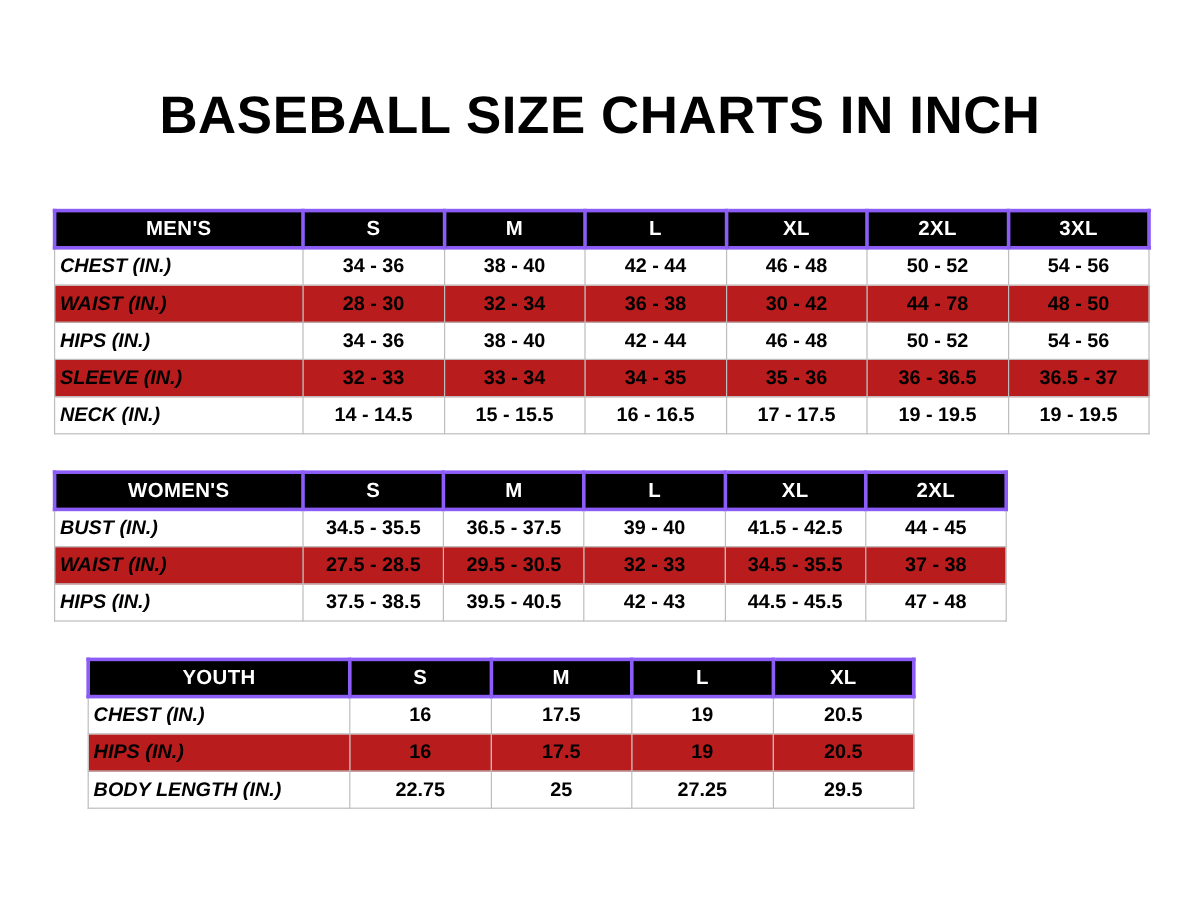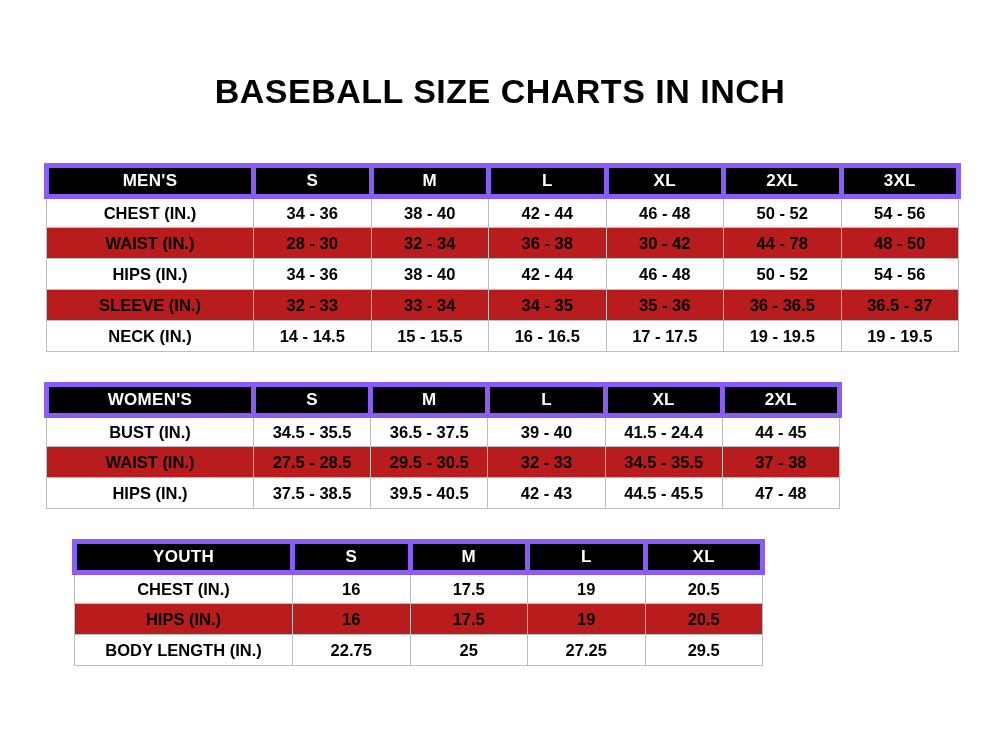--- a/index.html
+++ b/index.html
@@ -15,21 +15,21 @@
     overflow: hidden;
   }
   .page {
     position: relative;
     width: 1000px;
     height: 752px;
     box-sizing: border-box;
   }
   .title {
     text-align: center;
-    font-size: 34px;
+    font-size: 44px;
     font-weight: bold;
     letter-spacing: 0.5px;
     margin: 0;
     padding-top: 72px;
     color: #000;
   }
   .tables {
     padding: 0 44px;
     margin-top: 52px;
   }
@@ -45,32 +45,33 @@
     height: 31px;
     text-align: center;
     font-weight: bold;
     padding: 0 4px;
     box-sizing: border-box;
     white-space: nowrap;
   }
   table.size-table thead th {
     background: #000000;
     color: #ffffff;
-    border: 5px solid #8b5cf6;
+    border: 3px solid #8b5cf6;
     font-size: 17px;
     letter-spacing: 0.3px;
   }
   table.size-table thead th.row-label-head {
     text-align: center;
   }
   table.size-table tbody tr.alt td {
     background: #b91c1c;
   }
   table.size-table tbody td.row-label {
-    text-align: center;
+    text-align: left;
+    font-style: italic;
   }
   
   .tbl-men { width: 912px; }
   .tbl-men col.c0 { width: 207px; }
   .tbl-men col.cx { width: 117.5px; }
 
   .tbl-women { width: 793px; border-radius: 13px; }
   .tbl-women col.c0 { width: 207px; }
   .tbl-women col.cx { width: 117.2px; }
 
@@ -175,21 +176,21 @@
           <th>XL</th>
           <th>2XL</th>
         </tr>
       </thead>
       <tbody>
         <tr>
           <td class="row-label">BUST (IN.)</td>
           <td>34.5 - 35.5</td>
           <td>36.5 - 37.5</td>
           <td>39 - 40</td>
-          <td>41.5 - 24.4</td>
+          <td>41.5 - 42.5</td>
           <td>44 - 45</td>
         </tr>
         <tr class="alt">
           <td class="row-label">WAIST (IN.)</td>
           <td>27.5 - 28.5</td>
           <td>29.5 - 30.5</td>
           <td>32 - 33</td>
           <td>34.5 - 35.5</td>
           <td>37 - 38</td>
         </tr>

